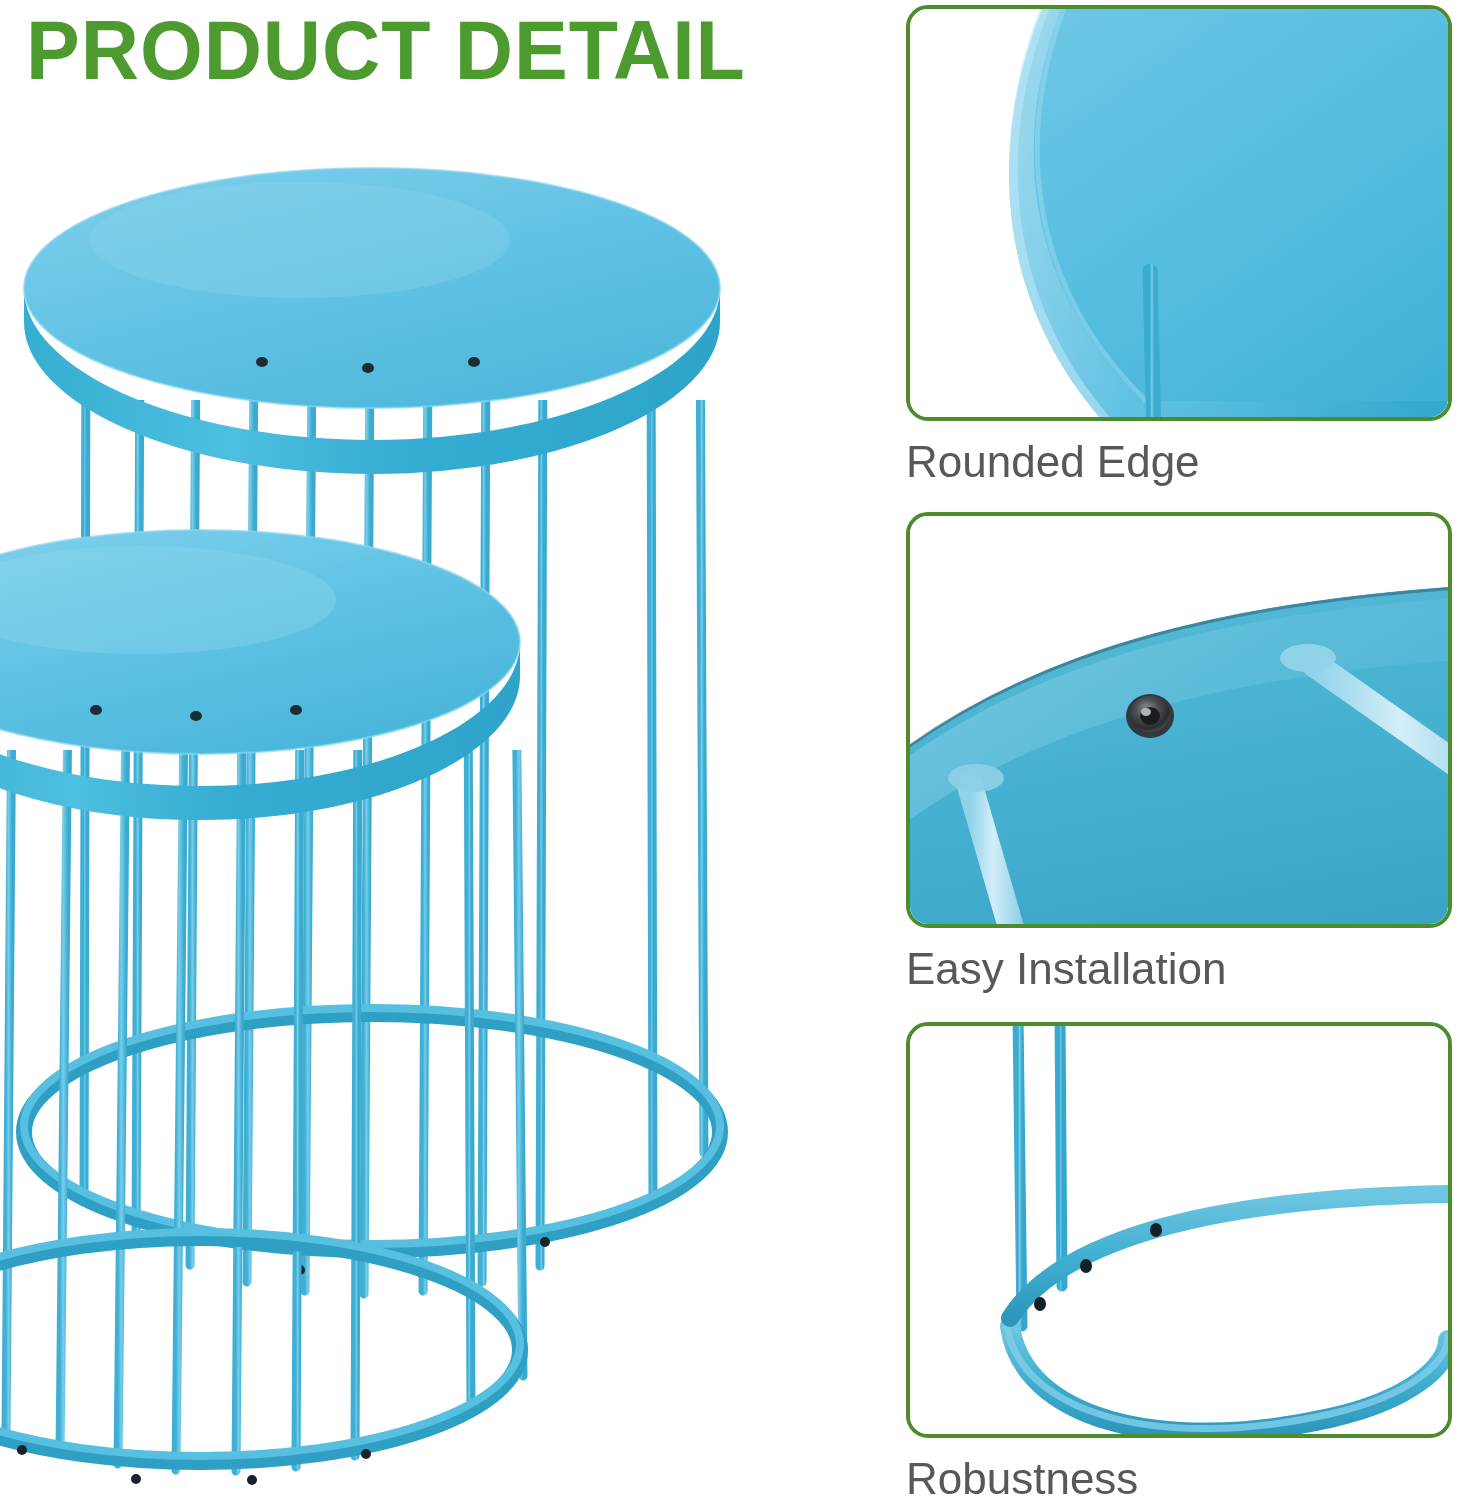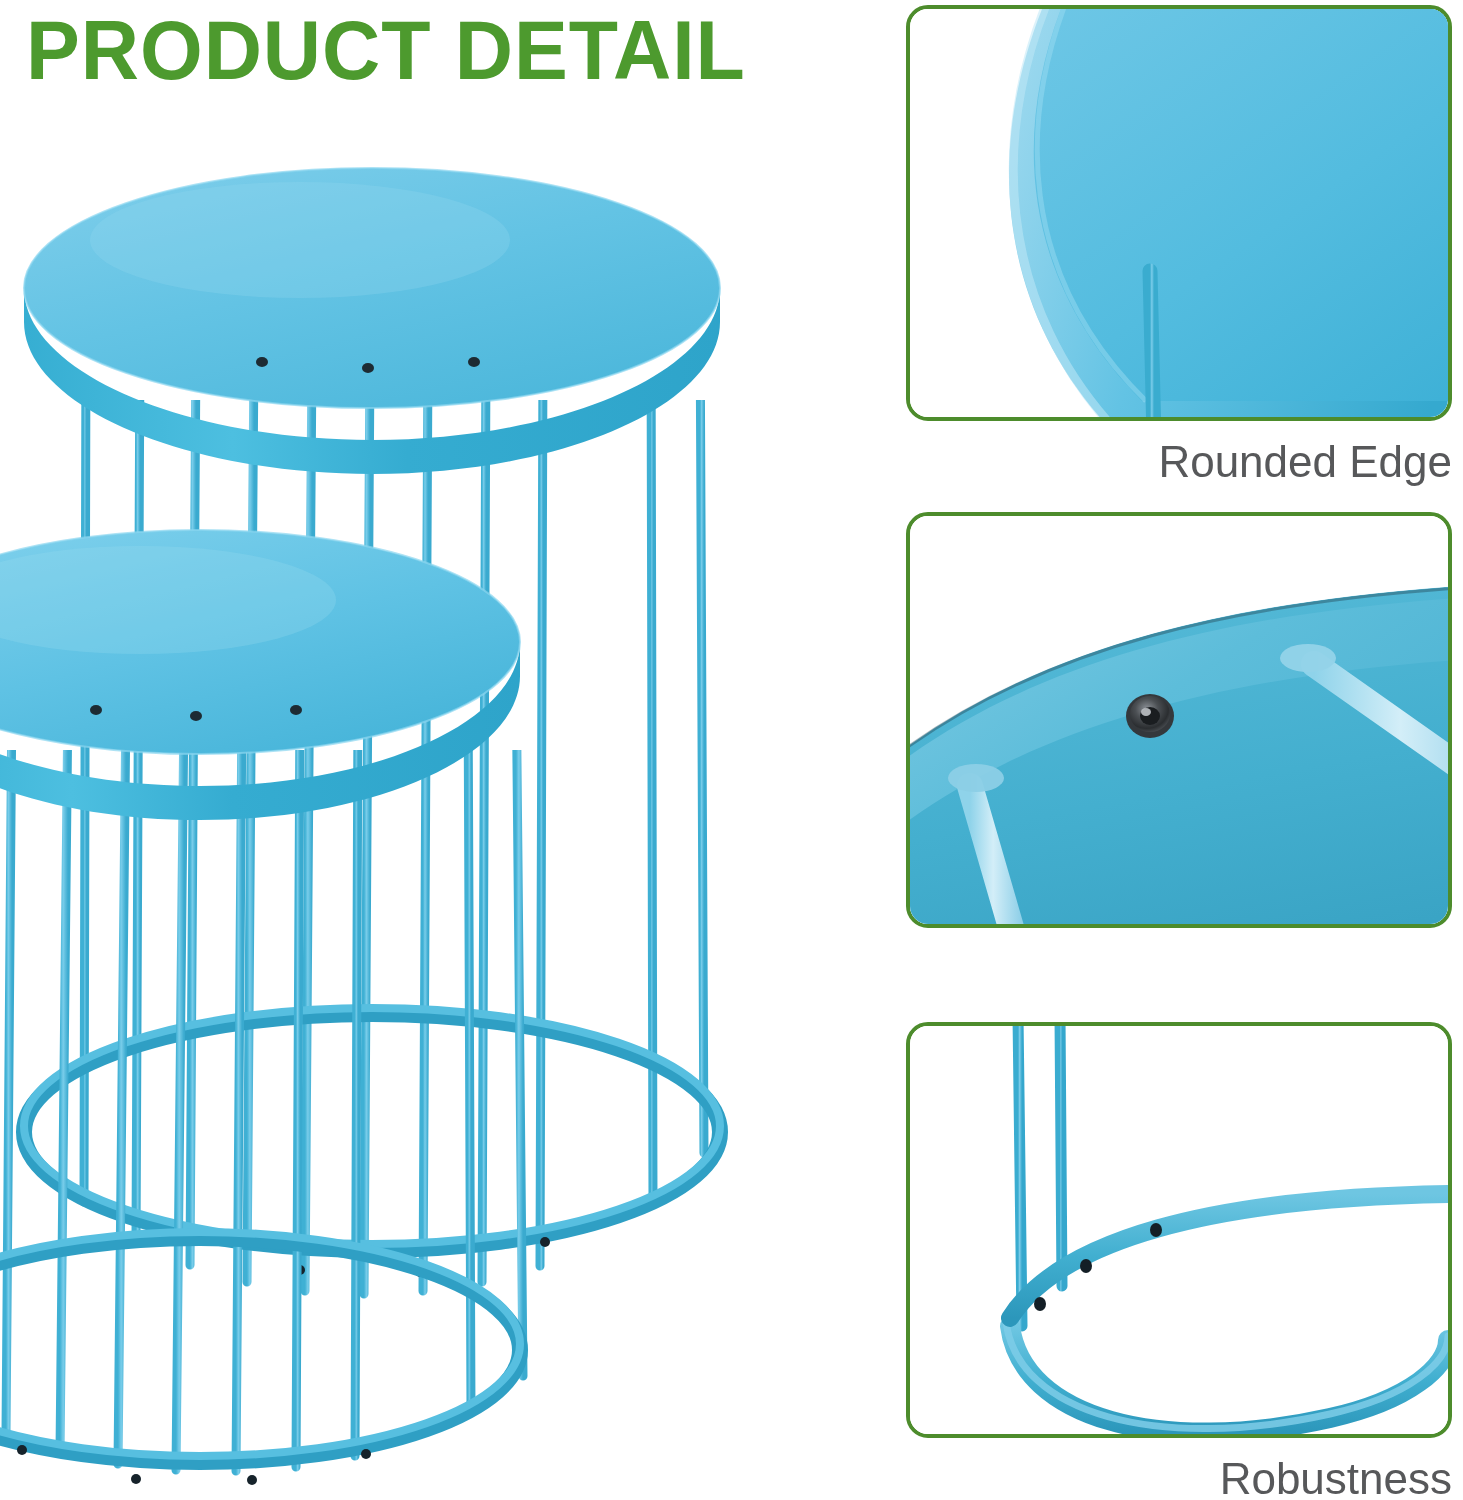--- a/index.html
+++ b/index.html
@@ -58,21 +58,21 @@
     position: relative;
     border: 4px solid #4d8c2c;
     border-radius: 22px;
     background: #ffffff;
     overflow: hidden;
     width: 100%;
     box-sizing: border-box;
   }
   .feature-frame svg { display: block; width: 100%; height: 100%; }
   .feature-caption {
-    text-align: right;
+    text-align: left;
     color: #57585a;
     font-size: 44px;
     line-height: 62px;
     padding-top: 10px;
     font-family: "Liberation Sans", sans-serif;
     white-space: nowrap;
   }
 
   #card-rounded-edge { top: 5px; }
   #card-rounded-edge .feature-frame { height: 416px; }
@@ -309,20 +309,21 @@
 
           <g>
             <ellipse cx="240" cy="200" rx="24" ry="22" fill="#34383c"></ellipse>
             <ellipse cx="240" cy="198" rx="20" ry="18" fill="url(#ei_screw)"></ellipse>
             <ellipse cx="240" cy="200" rx="10" ry="9" fill="#1a1d20"></ellipse>
             <ellipse cx="236" cy="196" rx="5" ry="4" fill="#c9cdd1" opacity="0.85"></ellipse>
           </g>
         </g>
       </svg>
     </div>
+    <div class="feature-caption">Easy Installation</div>
   </div>
 
   <div class="feature-card" id="card-robustness">
     <div class="feature-frame">
       <svg viewBox="0 0 538 408" xmlns="http://www.w3.org/2000/svg" preserveAspectRatio="xMidYMid slice">
         <defs>
           <linearGradient id="rb_rod" x1="0" y1="0" x2="1" y2="0">
             <stop offset="0%" stop-color="#3aacd0"></stop>
             <stop offset="40%" stop-color="#7ecdea"></stop>
             <stop offset="100%" stop-color="#35a7cd"></stop>

